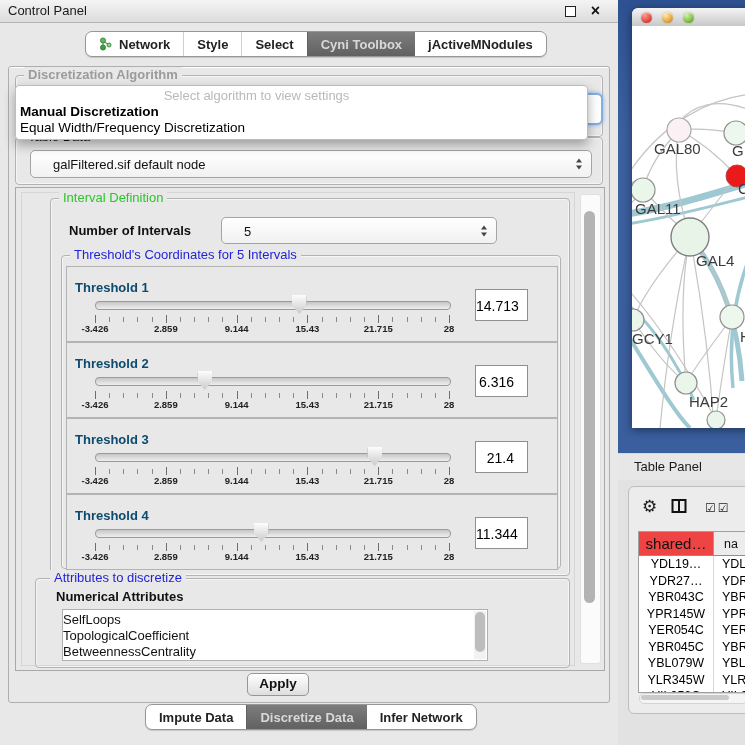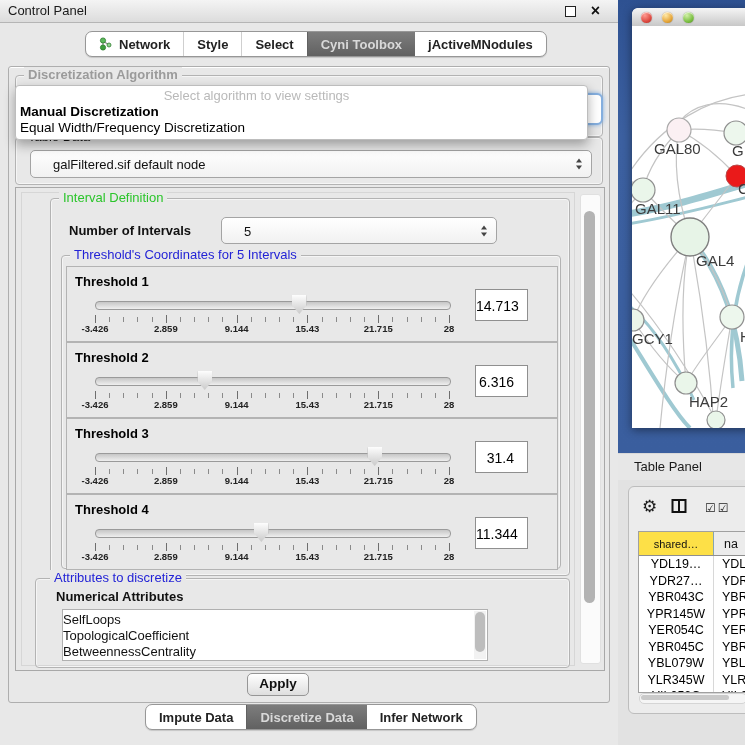--- a/index.html
+++ b/index.html
@@ -56,21 +56,21 @@
   #viewport-edge{left:5px;top:4px;width:552px;height:472px;border:1px solid #d6d6d6;background:#e8e8e8;}
   #vscroll{left:564px;top:6px;width:19px;height:468px;background:#fbfbfb;border:1px solid #e0e0e0;border-radius:3px;}
   #vscroll .thumb{position:absolute;left:3px;top:16px;width:11px;height:392px;background:#b3b3b3;border-radius:6px;}
 
   
   #interval-group{left:34px;top:10px;width:518px;height:376px;}
   #thr-group{left:10px;top:56px;width:498px;height:312px;}
   .bold13{font-size:13px;font-weight:bold;color:#111;}
 
   .thr-box{position:absolute;left:4px;width:490px;height:74px;border:1px solid #b3b3b3;background:#e8e8e8;}
-  .thr-label{position:absolute;left:8px;top:7px;font-size:13px;font-weight:bold;color:#000000;}
+  .thr-label{position:absolute;left:8px;top:13px;font-size:13px;font-weight:bold;color:#0c4a6e;}
   .thr-slider{position:absolute;left:28px;top:28px;width:354px;height:20px;}
   .track{position:absolute;left:0;top:6px;width:354px;height:7px;border:1px solid #9a9a9a;border-radius:4px;
          background:linear-gradient(#c6c6c6,#efefef);}
   .thumb-h{position:absolute;top:0px;width:15px;height:19px;transform:translateX(-50%);
      background:linear-gradient(#fdfdfd,#cacaca);
      clip-path:polygon(0 0,100% 0,100% 52%,50% 100%,0 52%);
      filter:drop-shadow(0 0 1px #7e7e7e);}
   .ticks-minor{position:absolute;left:28px;top:50px;width:355px;height:5px;
      background:repeating-linear-gradient(to right,#8a8a8a 0 1px,transparent 1px 14.16px);}
   .ticks-major{position:absolute;left:28px;top:48px;width:355px;height:8px;
@@ -111,22 +111,22 @@
      border-bottom:1px solid #c6c6c6;border-top:1px solid #d8d8d8;}
   #tp-header .t{position:absolute;left:16px;top:5px;font-size:13px;color:#1a1a1a;}
   #tp-bg{left:618px;top:480px;width:127px;height:265px;background:#e2e2e2;}
   #tp-panel{left:628px;top:486px;width:130px;height:226px;background:#ececec;border:1px solid #bdbdbd;border-radius:6px;}
   #tp-gear{position:absolute;left:13px;top:9px;font-size:17px;color:#1c1c1c;}
   #tp-split{position:absolute;left:42px;top:11px;}
   #tp-checks{position:absolute;left:76px;top:14px;font-size:12px;letter-spacing:2px;color:#1c1c1c;}
   #tp-table{position:absolute;left:9px;top:44px;width:118px;height:160px;background:#fff;
      border:1px solid #a0a0a0;overflow:hidden;font-size:12.5px;}
   .tp-hrow{display:flex;height:23px;border-bottom:1px solid #8f8f8f;}
-  .tp-hc1{width:74px;background:#fde047;border-right:1px solid #86a5b2;
-     display:flex;align-items:center;justify-content:center;font-size:11px;color:#111;}
+  .tp-hc1{width:74px;background:#ef4444;border-right:1px solid #86a5b2;
+     display:flex;align-items:center;justify-content:center;font-size:15px;color:#111;}
   .tp-hc2{flex:1;background:#ececec;display:flex;align-items:center;padding-left:10px;font-size:12.5px;color:#111;}
   .tp-row{display:flex;height:16.5px;}
   .tp-c1{width:74px;border-right:1px solid #d8d8d8;text-align:center;line-height:16.5px;color:#000;overflow:hidden;}
   .tp-c2{flex:1;padding-left:8px;line-height:16.5px;color:#000;overflow:hidden;white-space:nowrap;}
   #tp-hscroll{position:absolute;left:10px;top:206px;width:106px;height:9px;background:#f5f5f5;
      border:1px solid #d5d5d5;border-radius:5px;}
   #tp-hscroll .thumb{position:absolute;left:1px;top:1px;width:88px;height:5px;background:#c9c9c9;border-radius:3px;}
 </style>
 </head>
 <body>
@@ -254,21 +254,21 @@
             <div class="ticks-minor"></div>
             <div class="ticks-major"></div>
             <div class="axis">
               <span class="axlab">-3.426</span>
               <span class="axlab">2.859</span>
               <span class="axlab">9.144</span>
               <span class="axlab">15.43</span>
               <span class="axlab">21.715</span>
               <span class="axlab">28</span>
             </div>
-            <div class="thr-value">31.4</div>
+            <div class="thr-value">21.4</div>
           </div>
 
           <div class="thr-box" style="top:238px;">
             <div class="thr-label">Threshold 4</div>
             <div class="thr-slider">
               <div class="track"></div>
               <div class="thumb-h" style="left: 46.9993%;"></div>
             </div>
             <div class="ticks-minor"></div>
             <div class="ticks-major"></div>

